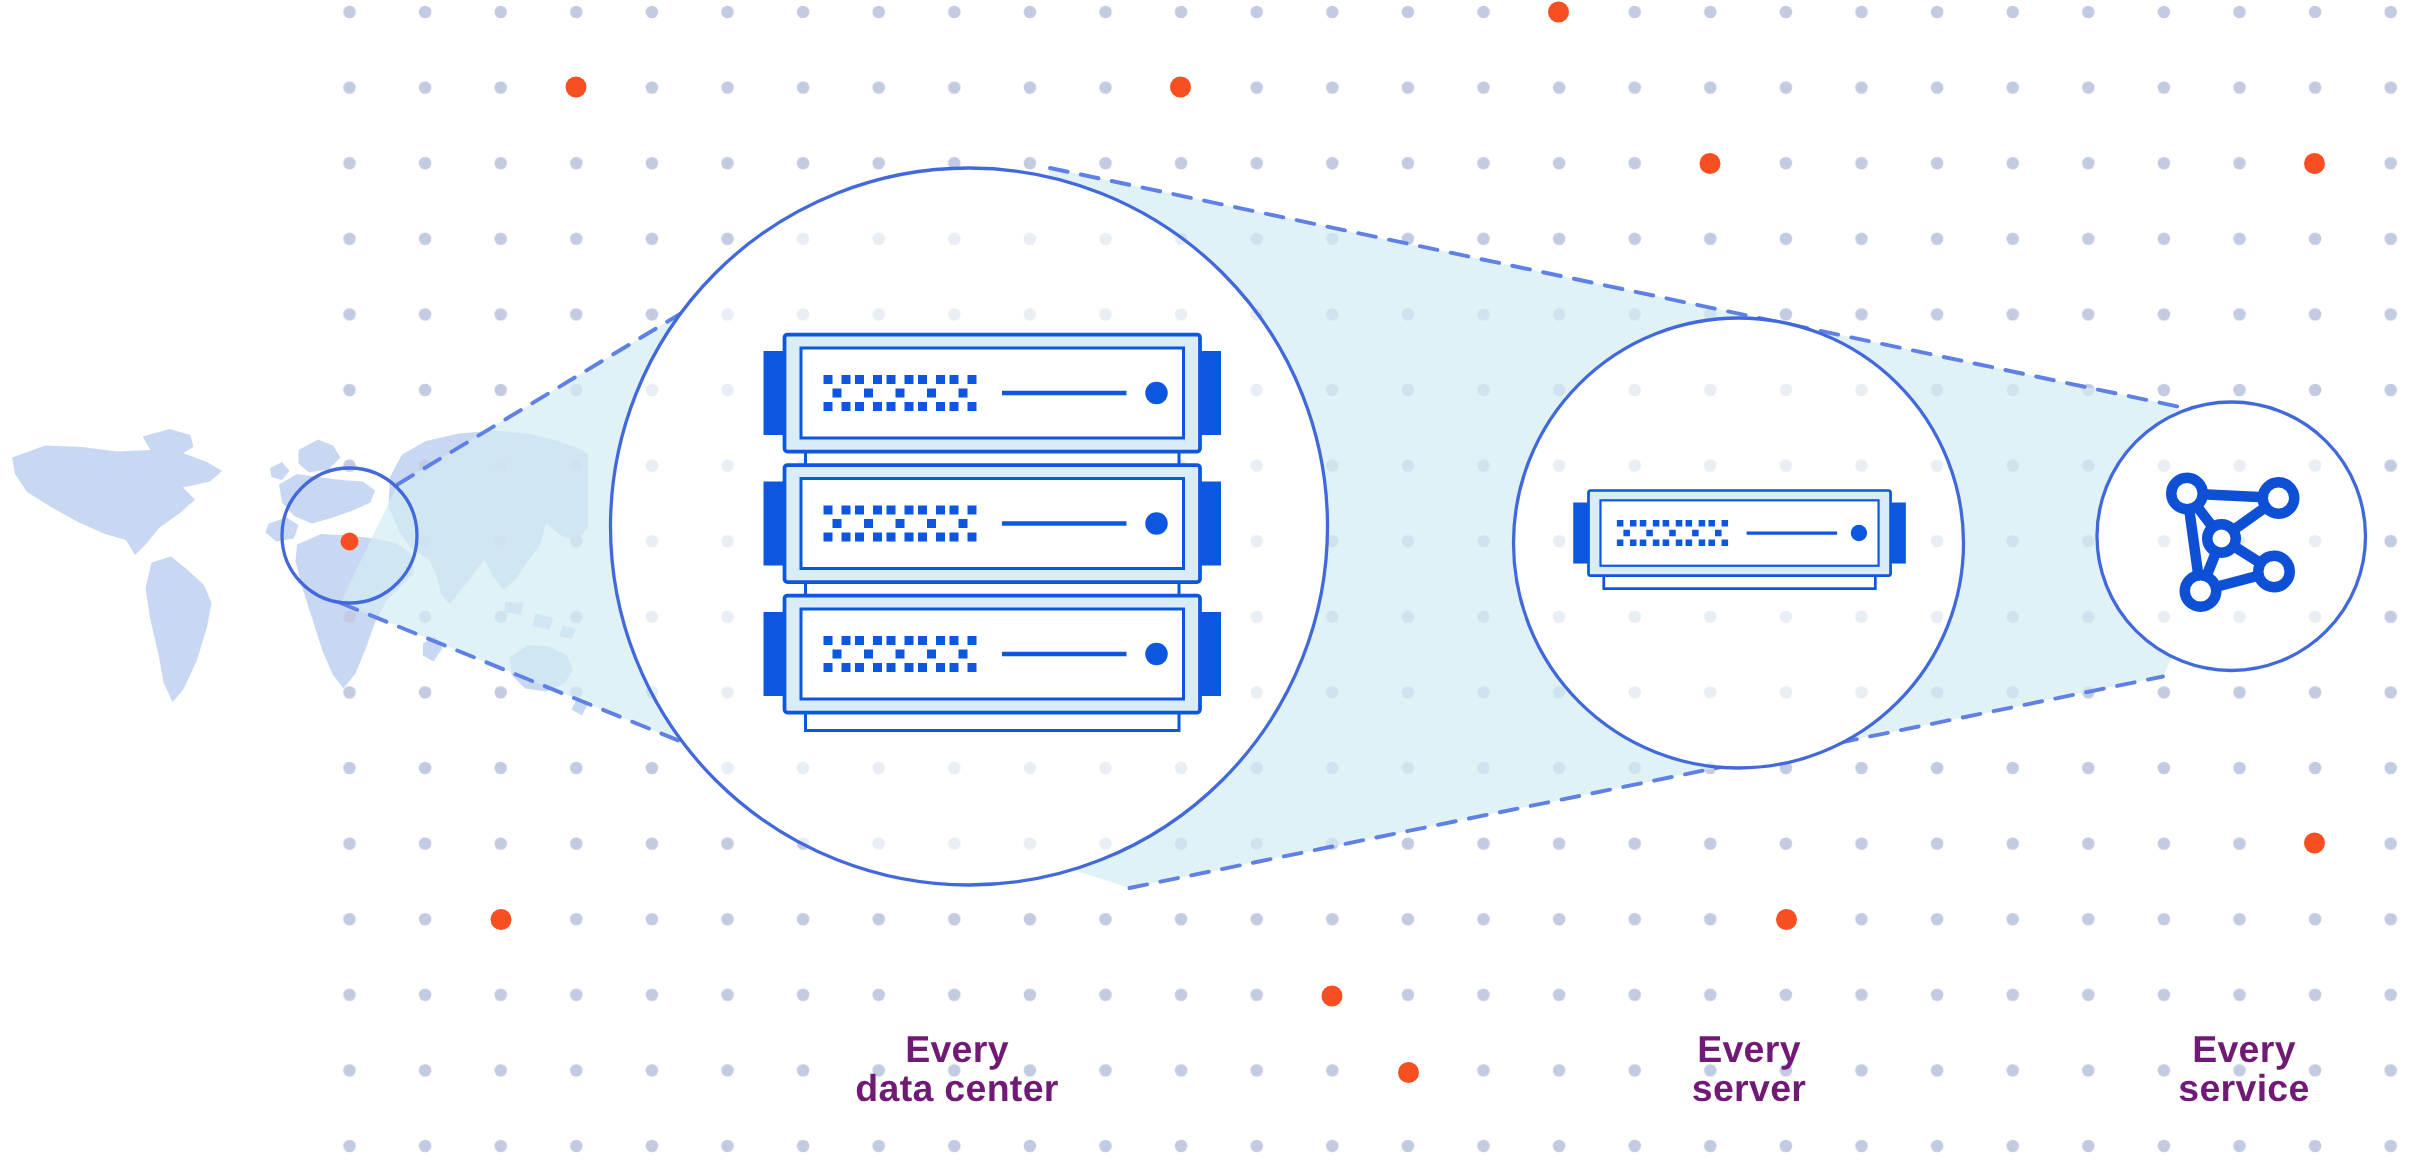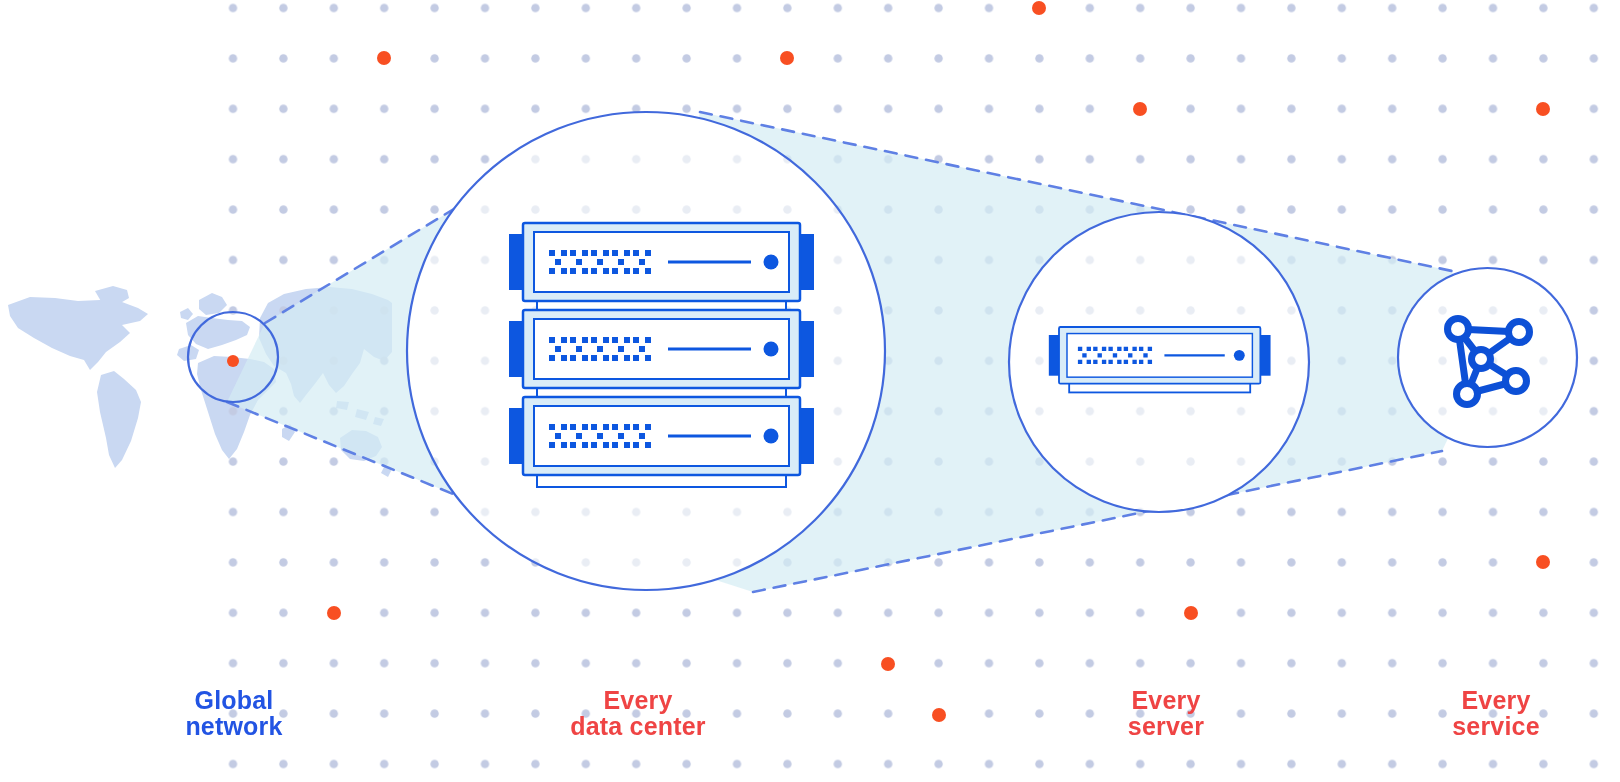--- a/index.html
+++ b/index.html
@@ -14,21 +14,21 @@
   .caption{
     position:absolute;
     width:260px;
     transform:translateX(-50%);
     text-align:center;
     font-size:25px;
     line-height:26px;
     font-weight:bold;
     white-space:pre-line;
     letter-spacing:0.2px;
-    color:#ef4444;
+    color:#701a75;
   }
   .caption.blue{color:#2254E3;}
 </style>
 </head>
 <body>
 
 <div id="canvas">
 
   <svg id="art" width="1620" height="782" viewBox="0 0 1620 782">
 
@@ -150,22 +150,20 @@
       <circle cx="1140" cy="109" r="7"></circle>
       <circle cx="1543" cy="109" r="7"></circle>
       <circle cx="1543" cy="562" r="7"></circle>
       <circle cx="334" cy="613" r="7"></circle>
       <circle cx="1191" cy="613" r="7"></circle>
       <circle cx="888" cy="664" r="7"></circle>
       <circle cx="939" cy="715" r="7"></circle>
     </g>
   </svg>
 
-  <div class="caption blue" style="left:234px; top:687px;">Global
-network</div>
 
   <div class="caption" style="left:638px; top:687px;">Every
 data center</div>
 
   <div class="caption" style="left:1166px; top:687px;">Every
 server</div>
 
   <div class="caption" style="left:1496px; top:687px;">Every
 service</div>
 </div>

